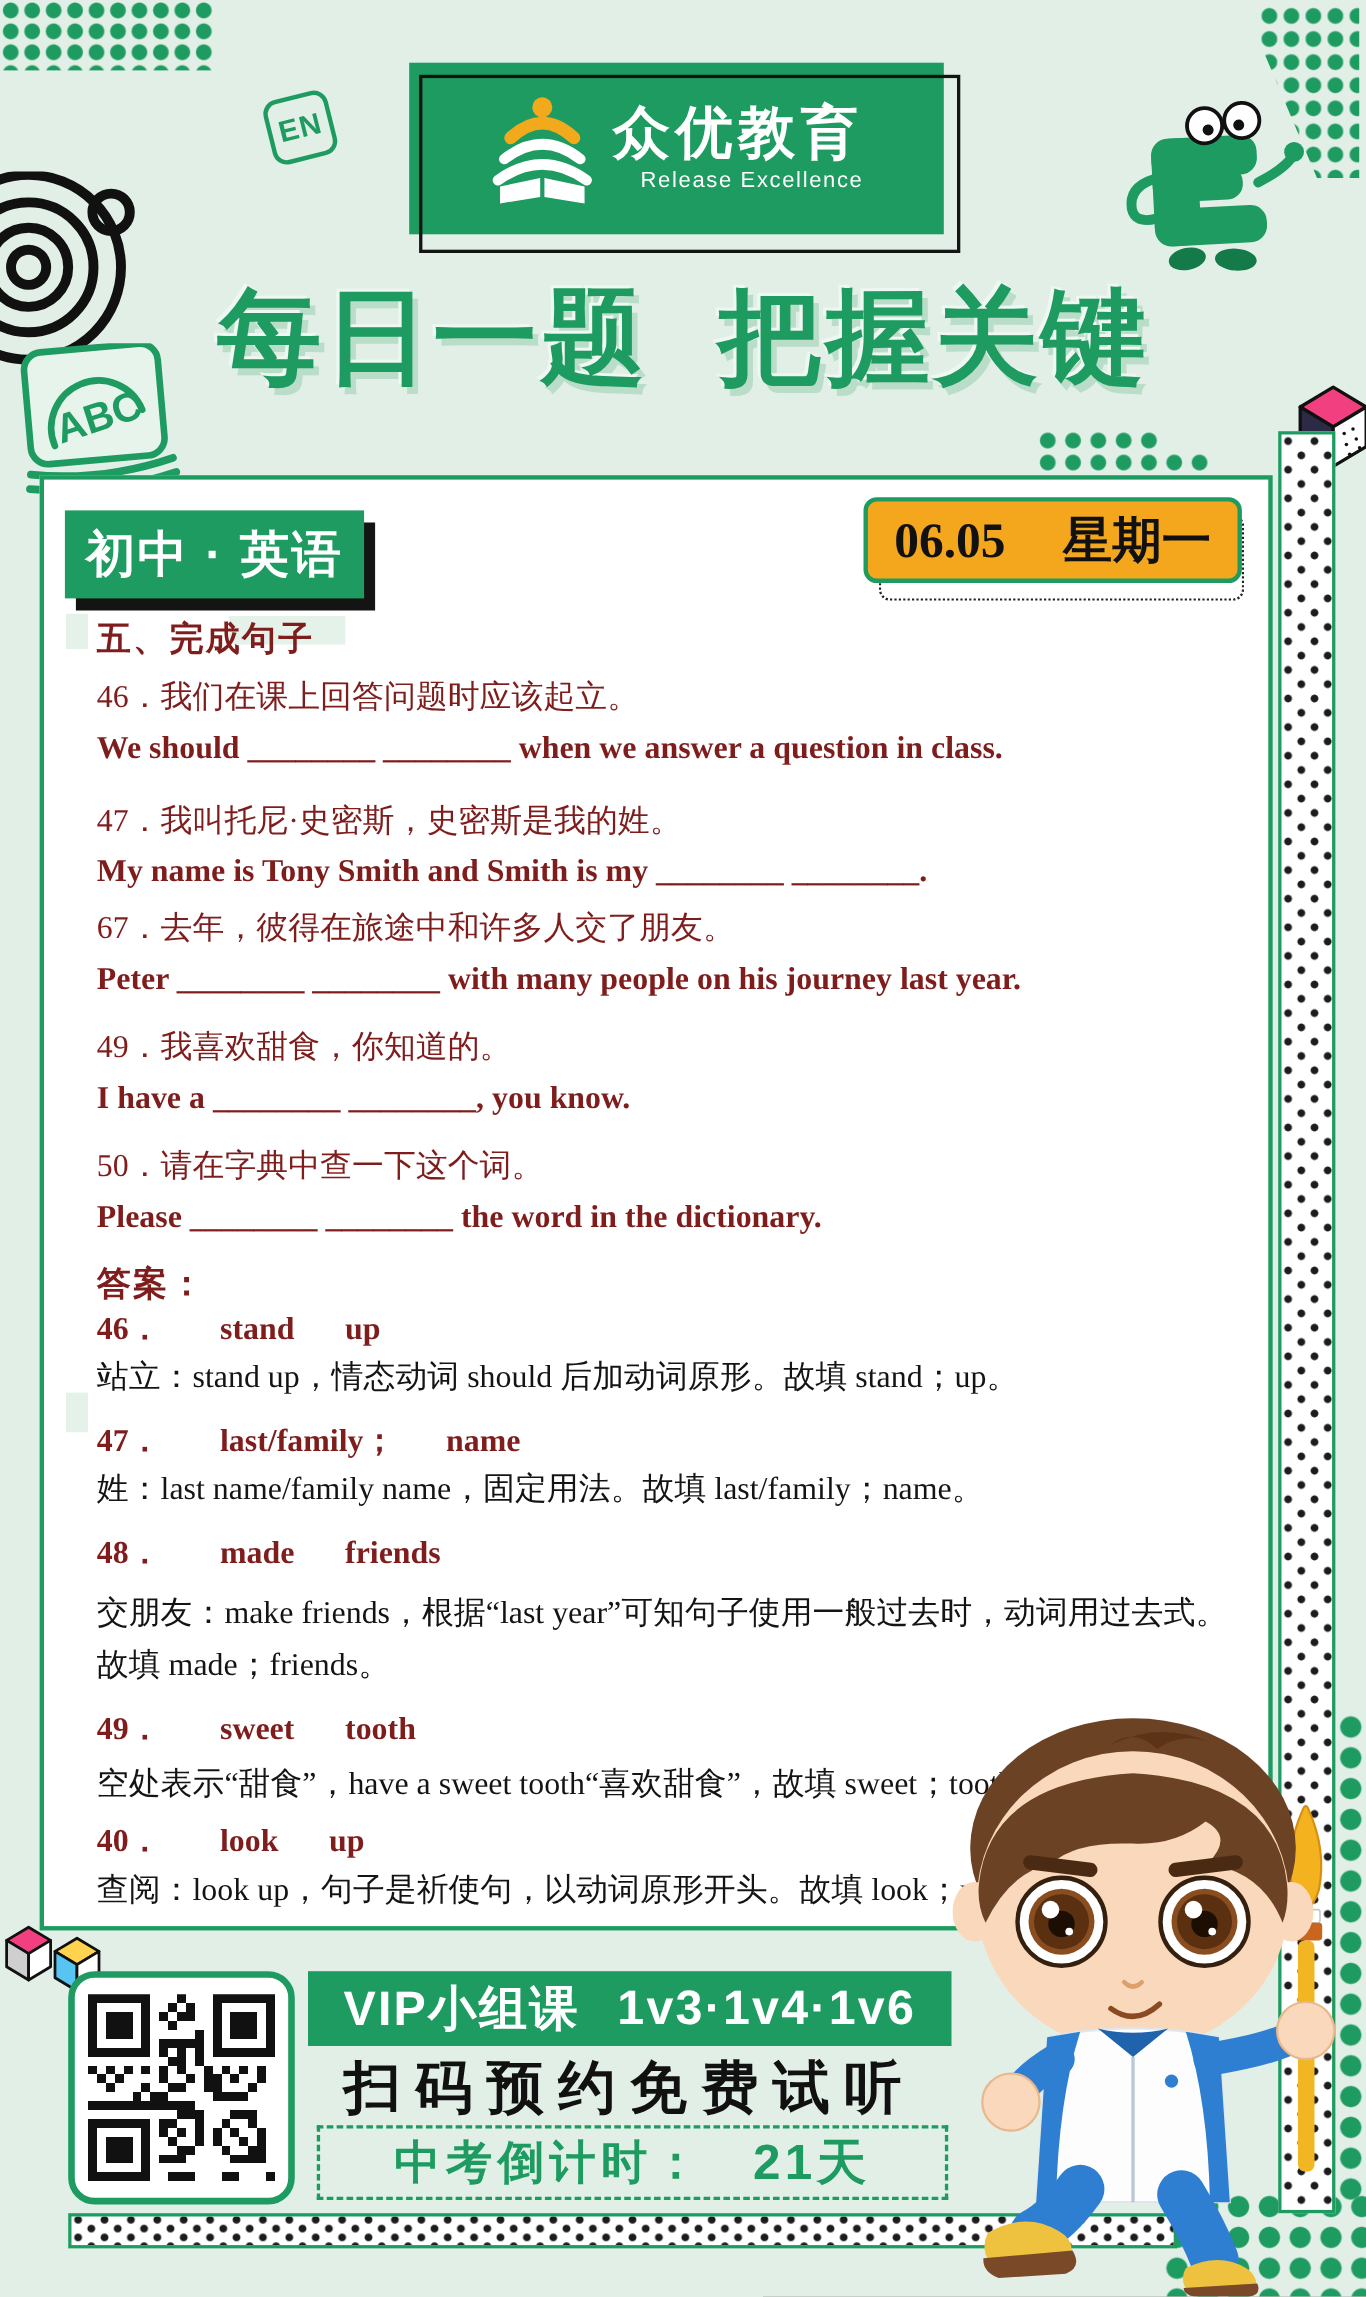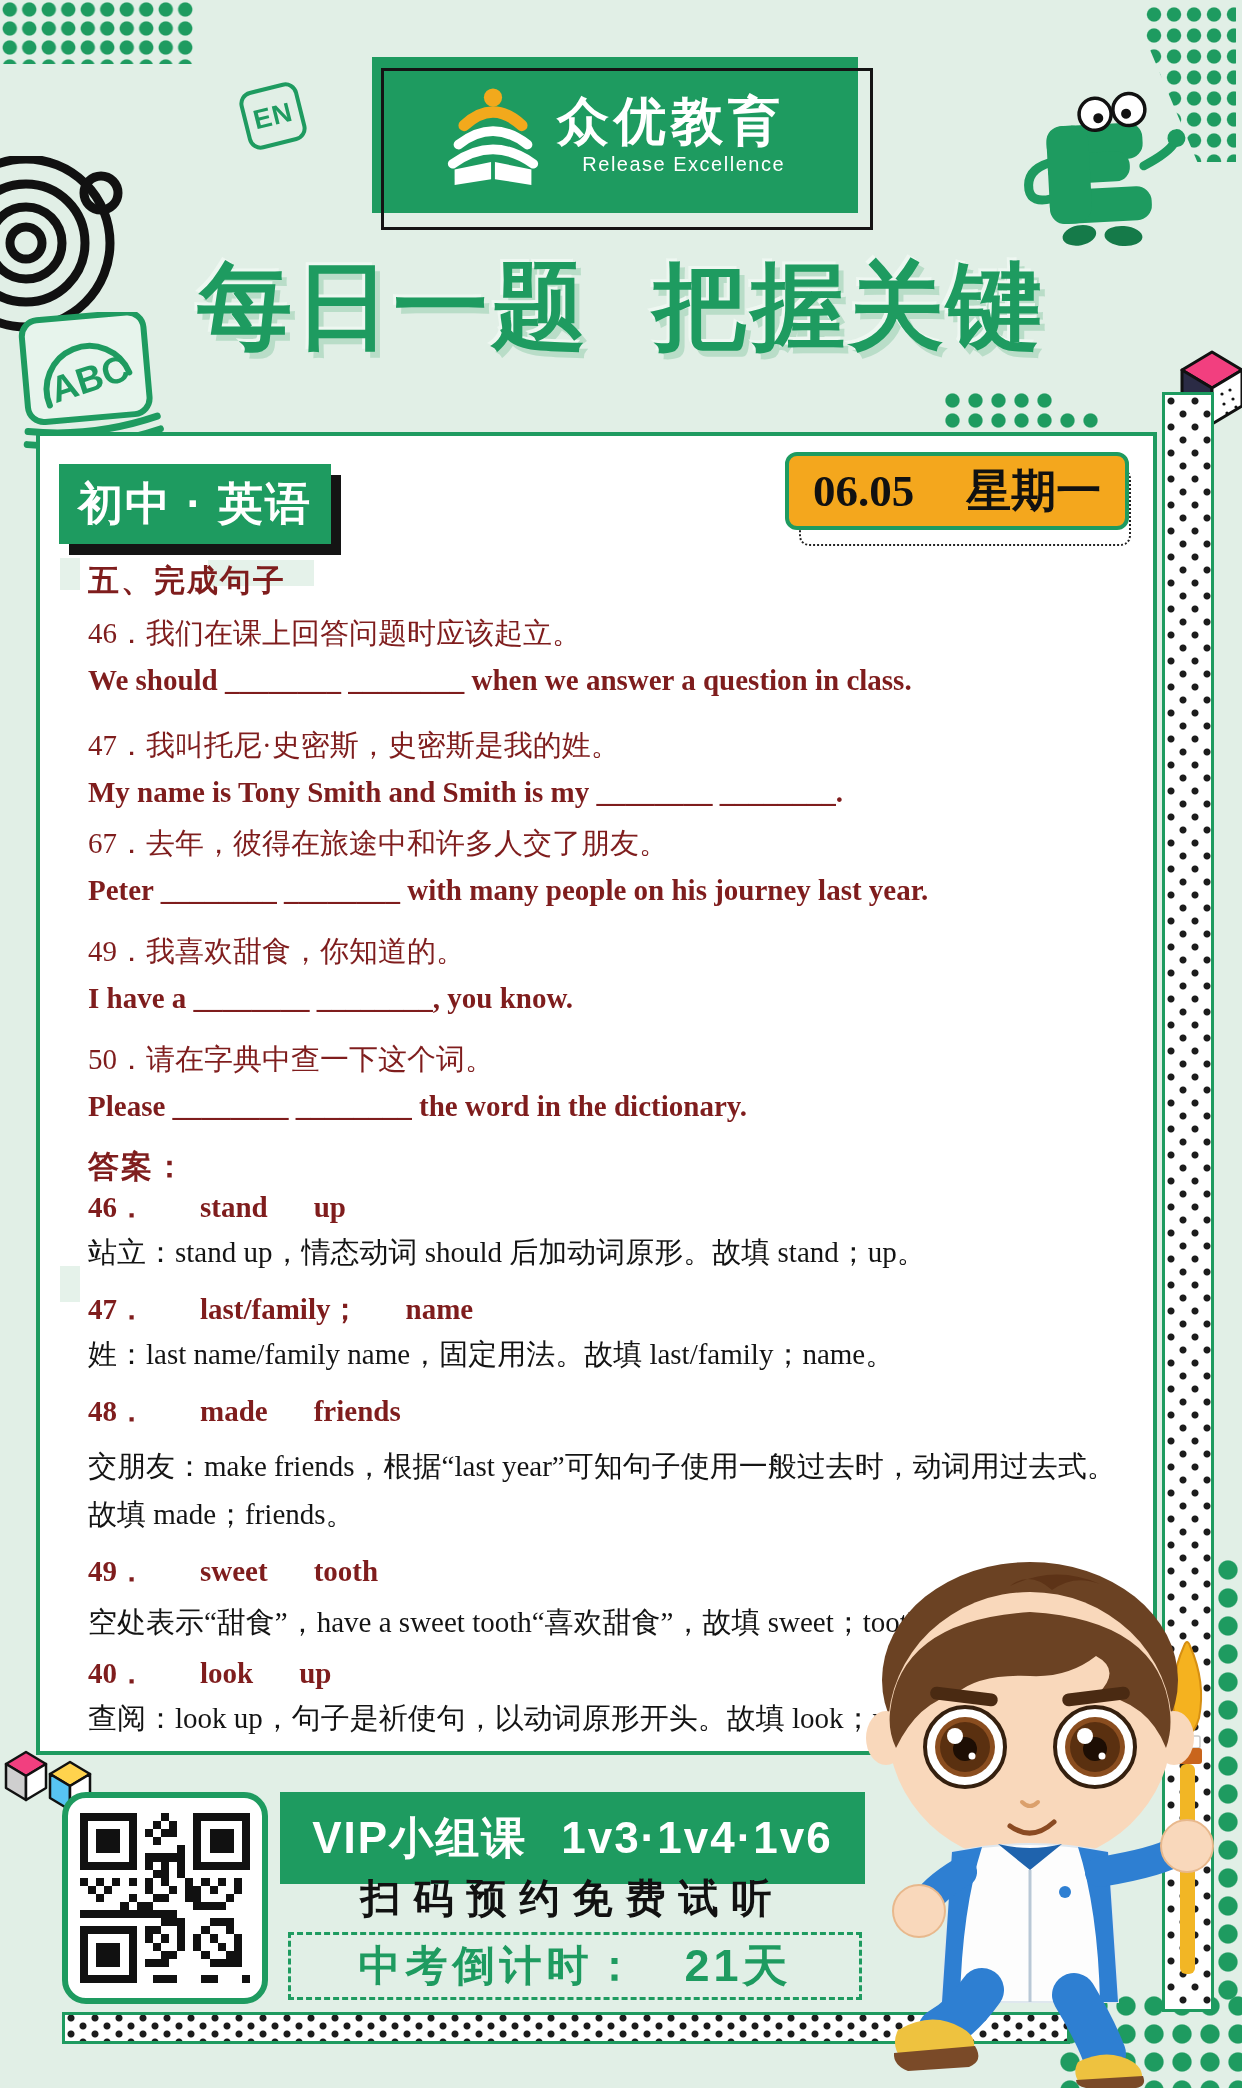--- a/index.html
+++ b/index.html
@@ -31,22 +31,22 @@
   .ans-line{font-family:"Liberation Serif",serif;font-size:29px;font-weight:700;}
   .ans-line .num{display:inline-block;width:112px;}
   .ans-line .w1{margin-right:46px;}
   .expl{position:absolute;left:48px;width:1045px;font-family:"Liberation Serif",serif;font-size:29px;line-height:48px;color:#141414;white-space:normal;}
   .patch{position:absolute;background:var(--mint-deep);opacity:.55;}
   
   .strip-v{position:absolute;left:1162px;top:392px;width:52px;height:1620px;background-color:#fff;border:3px solid var(--green);background-image:radial-gradient(circle,#1c1c1c 3px,transparent 4px),radial-gradient(circle,#1c1c1c 3px,transparent 4px);background-size:24px 26px,24px 26px;background-position:6px 6px,18px 19px;z-index:2;}
   .strip-h{position:absolute;left:62px;top:2012px;width:1008px;height:32px;background-color:#fff;border:3px solid var(--green);background-image:radial-gradient(circle,#1c1c1c 3px,transparent 4px),radial-gradient(circle,#1c1c1c 3px,transparent 4px);background-size:24px 16px,24px 16px;background-position:6px 3px,18px 11px;z-index:2;}
   
   .qr-box{position:absolute;left:62px;top:1792px;width:206px;height:212px;background:#fff;border:6px solid var(--green);border-radius:24px;display:flex;align-items:center;justify-content:center;z-index:4;}
-  .vip-band{position:absolute;left:280px;top:1792px;width:585px;height:92px;background:var(--green);color:#fff;display:flex;align-items:center;justify-content:center;gap:34px;font-size:44px;font-weight:900;letter-spacing:2px;z-index:4;}
-  .scan-line{position:absolute;left:280px;top:1872px;width:585px;height:52px;display:flex;align-items:center;justify-content:center;font-size:40px;font-weight:900;color:#111;letter-spacing:13px;z-index:4;}
+  .vip-band{position:absolute;left:280px;top:1792px;width:585px;height:68px;background:var(--green);color:#fff;display:flex;align-items:center;justify-content:center;gap:34px;font-size:44px;font-weight:900;letter-spacing:2px;z-index:4;}
+  .scan-line{position:absolute;left:280px;top:1872px;width:585px;height:52px;display:flex;align-items:center;justify-content:center;font-size:52px;font-weight:900;color:#111;letter-spacing:13px;z-index:4;}
   .countdown{position:absolute;left:288px;top:1932px;width:574px;height:68px;border:3px dashed var(--green);display:flex;align-items:center;justify-content:center;gap:44px;color:var(--green);font-weight:900;z-index:4;}
   .countdown .lbl{font-size:42px;letter-spacing:5px;}
   .countdown .val{font-size:45px;letter-spacing:4px;}
 </style>
 </head>
 <body>
 
 <div id="poster">
 
   <div class="dotgrid" style="left:0;top:0;width:194px;height:64px;--dpx:19.5px;--dpy:19px;"></div>

